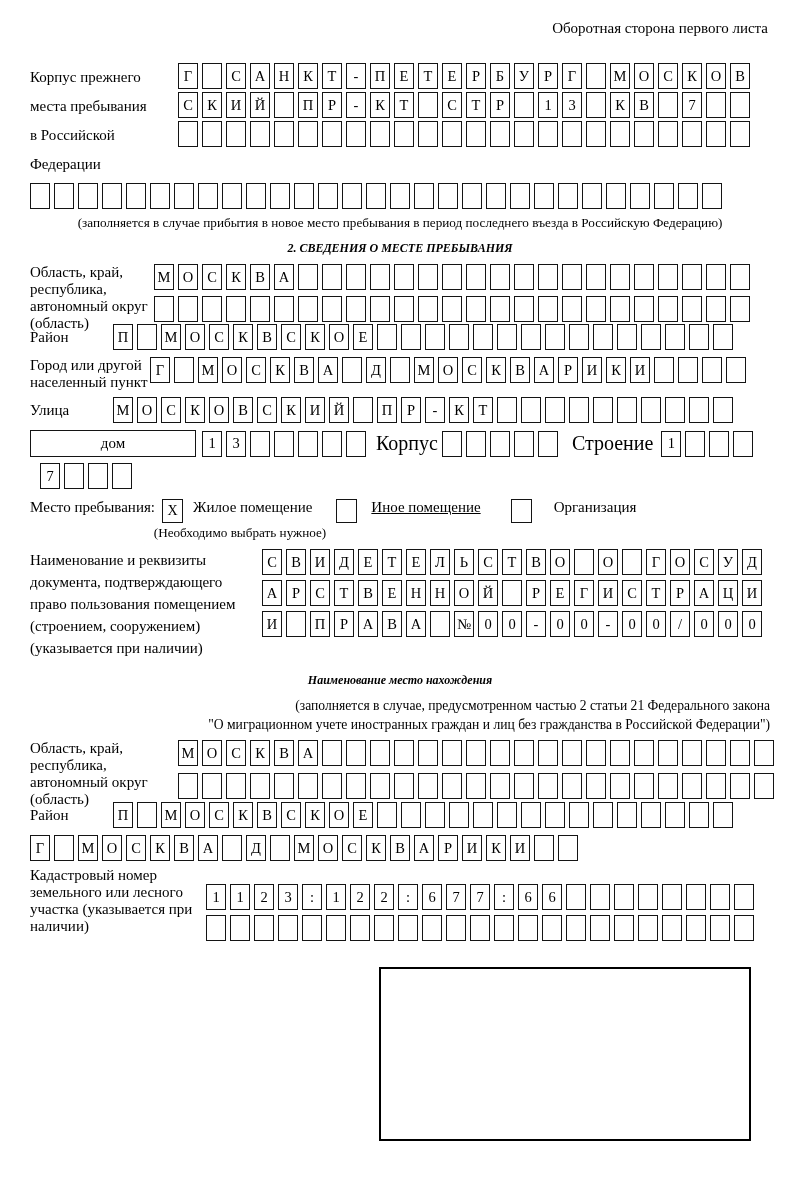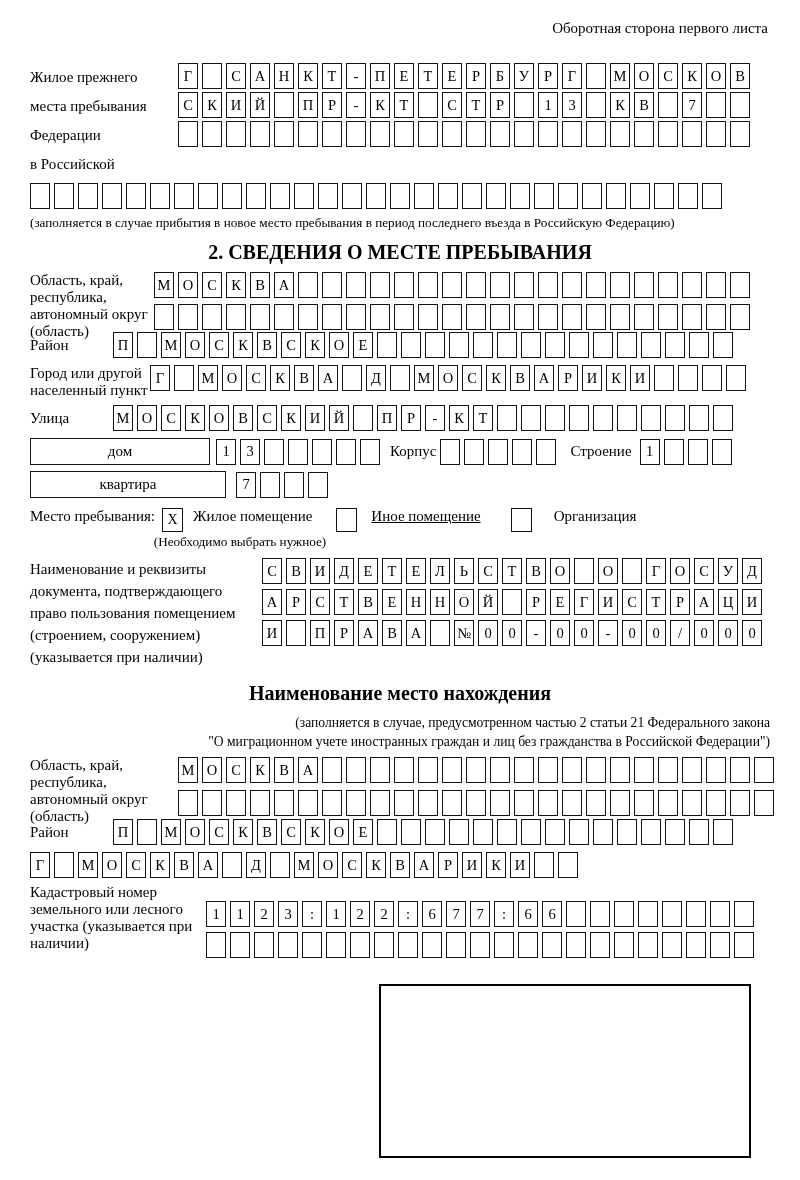--- a/index.html
+++ b/index.html
@@ -5,46 +5,46 @@
   html,body{margin:0;padding:0;background:#fff;color:#000;}
   body{width:800px;height:1180px;font-family:"Liberation Serif",serif;overflow:hidden;}
   .page{padding:12px 30px 0 30px;box-sizing:border-box;width:800px;}
   .hdr{ text-align:right;font-size:15px;margin:8px 2px 26px 0;}
   .cell{box-sizing:border-box;flex:0 0 auto;width:20px;height:26px;border:1.5px solid #141414;
         display:flex;align-items:center;justify-content:center;font-size:14.5px;background:#fff;}
   .boxrow{display:flex;gap:4px;}
   .stack{display:flex;flex-direction:column;gap:3px;}
   .frow{display:flex;align-items:flex-start;}
   .lbl{font-size:15px;line-height:17px;flex:0 0 auto;}
-  .note{font-size:13.2px;margin:4px 0 6px 0;}
-  .sect-title{font-weight:bold;font-size:20px;text-align:center;margin:10px 0 8px 0;}
+  .note{font-size:13.2px;text-align:center;margin:4px 0 6px 0;}
+  .sect-title{font-weight:bold;font-size:12px;text-align:center;margin:10px 0 8px 0;font-style:italic;}
   .widebox{box-sizing:border-box;border:1.6px solid #141414;height:27px;display:flex;
            align-items:center;justify-content:center;font-size:15px;}
-  .inline-lbl{font-size:15px;line-height:27px;}
+  .inline-lbl{font-size:20px;line-height:27px;}
   .checkbox{box-sizing:border-box;width:21px;height:24px;border:1.5px solid #141414;display:flex;
             align-items:center;justify-content:center;font-size:14px;}
   .mesto-row{display:flex;align-items:flex-start;margin:10px 0 2px 0;}
   .stamp-wrap{width:410px;margin-left:auto;margin-right:0;}
   .stamp-box{box-sizing:border-box;width:372px;height:174px;border:2px solid #000;margin:0 auto;}
   .notes-2line{font-size:13.6px;text-align:right;line-height:19px;margin-bottom:6px;}
   .mb6{margin-bottom:6px;} .mb8{margin-bottom:8px;}
 </style>
 </head>
 <body>
 
 <div class="page">
 
   <div class="hdr">Оборотная сторона первого листа</div>
 
   <div class="frow mb6">
     <div class="lbl" style="width:148px;line-height:29px;">
-      <span style="display:block;">Жилое прежнего</span>
+      <span style="display:block;">Корпус прежнего</span>
       <span style="display:block;">места пребывания</span>
+      <span style="display:block;">в Российской</span>
       <span style="display:block;">Федерации</span>
-      <span style="display:block;">в Российской</span>
     </div>
     <div class="stack">
       <div class="boxrow">
           <span class="cell">Г</span>
           <span class="cell"></span>
           <span class="cell">С</span>
           <span class="cell">А</span>
           <span class="cell">Н</span>
           <span class="cell">К</span>
           <span class="cell">Т</span>
@@ -304,21 +304,21 @@
         <span class="cell"></span>
         <span class="cell"></span>
         <span class="cell"></span>
         <span class="cell"></span>
         <span class="cell"></span>
         <span class="cell"></span>
       </div>
   </div>
 
   <div class="frow mb6" style="align-items:center;">
-    <div class="widebox" style="width:180px;">дом</div>
+    <div class="widebox" style="width:166px;">дом</div>
     <div class="boxrow" style="margin-left:6px;">
         <span class="cell">1</span>
         <span class="cell">3</span>
         <span class="cell"></span>
         <span class="cell"></span>
         <span class="cell"></span>
         <span class="cell"></span>
         <span class="cell"></span>
       </div>
     <div class="inline-lbl" style="margin-left:10px;">Корпус</div>
@@ -332,21 +332,20 @@
     <div class="inline-lbl" style="margin-left:14px;">Строение</div>
     <div class="boxrow" style="margin-left:8px;">
         <span class="cell">1</span>
         <span class="cell"></span>
         <span class="cell"></span>
         <span class="cell"></span>
       </div>
   </div>
 
   <div class="frow mb6" style="align-items:center;">
-    <div class="widebox" style="width:196px;">квартира</div>
     <div class="boxrow" style="margin-left:10px;">
         <span class="cell">7</span>
         <span class="cell"></span>
         <span class="cell"></span>
         <span class="cell"></span>
       </div>
   </div>
 
   <div class="mesto-row">
     <span class="lbl">Место пребывания:</span>

